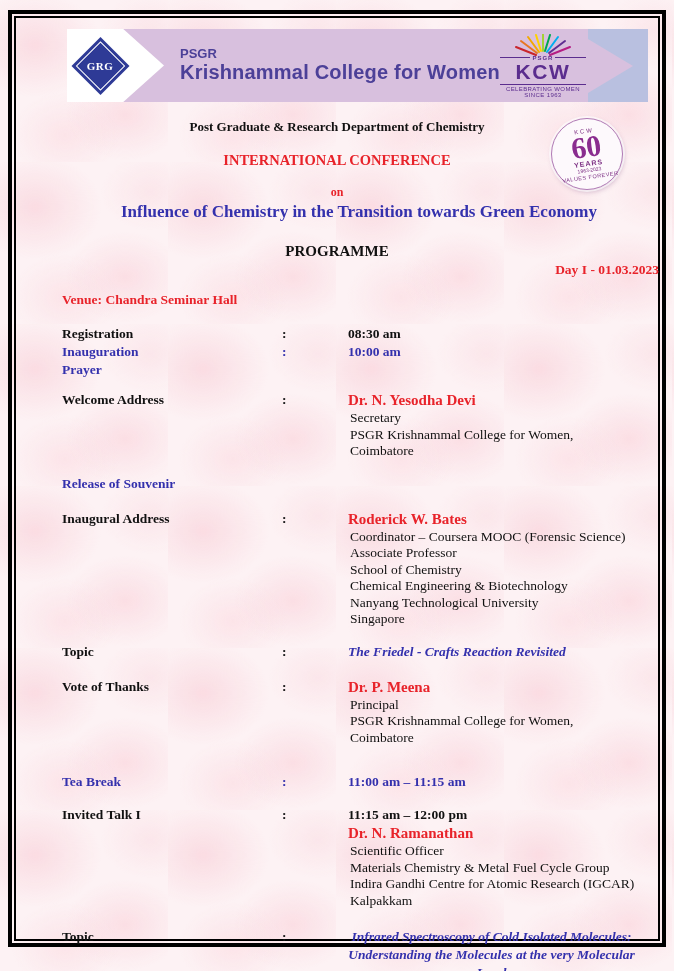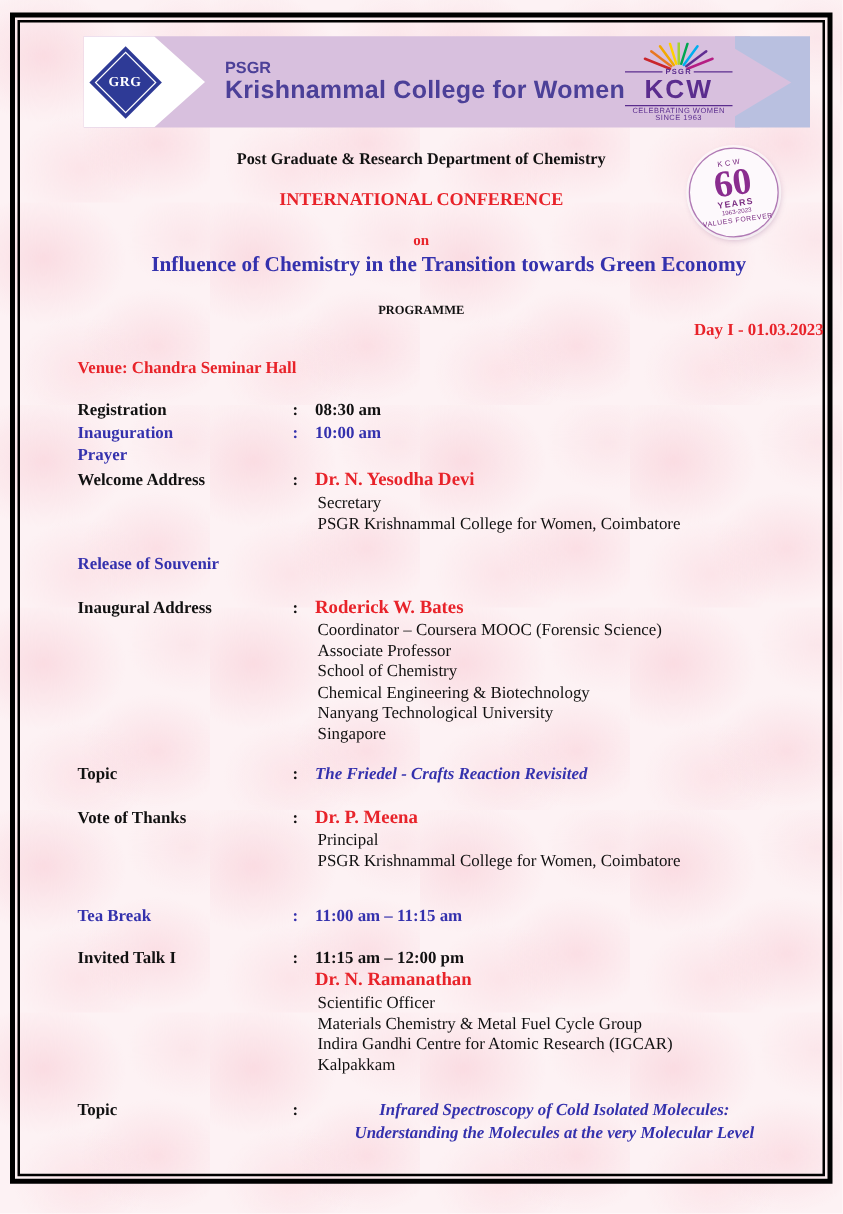--- a/index.html
+++ b/index.html
@@ -65,37 +65,37 @@
   .badge-years{ font-size:7px; font-weight:bold; letter-spacing:1px; }
   .badge-range{ font-size:5px; margin-top:1px; }
   .badge-forever{ font-size:5.5px; letter-spacing:.5px; margin-top:2px; }
 
   
   .head{ text-align:center; color:#111; }
   .head-dept{ margin-top:17px; font-size:13px; font-weight:bold; }
   .head-conf{ margin-top:17px; font-size:14.5px; font-weight:bold; color:#e8232a; }
   .head-on{ margin-top:16px; font-size:12px; font-weight:bold; color:#e8232a; }
   .head-title{ margin-top:2px; font-size:17px; font-weight:bold; color:#3431ad;padding-left:44px; }
-  .head-prog{ margin-top:21px; font-size:10px; font-weight:bold; }
+  .head-prog{ margin-top:21px; font-size:15px; font-weight:bold; }
   .head-day{ margin-top:2px; font-size:13.5px; font-weight:bold; color:#e8232a;text-align:right; }
 
   
   .sched{ padding:0 24px 0 47px; font-size:13.5px; color:#111; }
   .venue{ margin-top:14px; font-weight:bold; color:#e8232a; }
   .rows{ margin-top:17px; }
-  .row{ display:flex; line-height:18px; }
+  .row{ display:flex; line-height:18px;gap:48px; }
   .lbl{ width:172px; font-weight:bold; flex:0 0 auto; }
   .colon{ width:18px; font-weight:bold; flex:0 0 auto; }
   .val{ flex:1; }
   .c-blue{ color:#3431ad; }
   .time{ font-weight:bold; }
   .name{ font-size:15px; font-weight:bold; color:#e8232a; line-height:19px; }
   .sub{ line-height:16.5px; padding-left:2px; }
   .topic-text{ font-weight:bold; font-style:italic; color:#3431ad; line-height:18px;text-align:center; }
-  .mt-sm{ margin-top:2px; } .mt-14{ margin-top:27px; } .mt-15{ margin-top:15px; }
+  .mt-sm{ margin-top:12px; } .mt-14{ margin-top:27px; } .mt-15{ margin-top:15px; }
   .mt-17{ margin-top:17px; } .mt-19{ margin-top:19px; }
 </style>
 </head>
 <body>
 
 <div class="page">
   <div class="frame">
     <div class="frame-inner"></div>
   </div>
 

